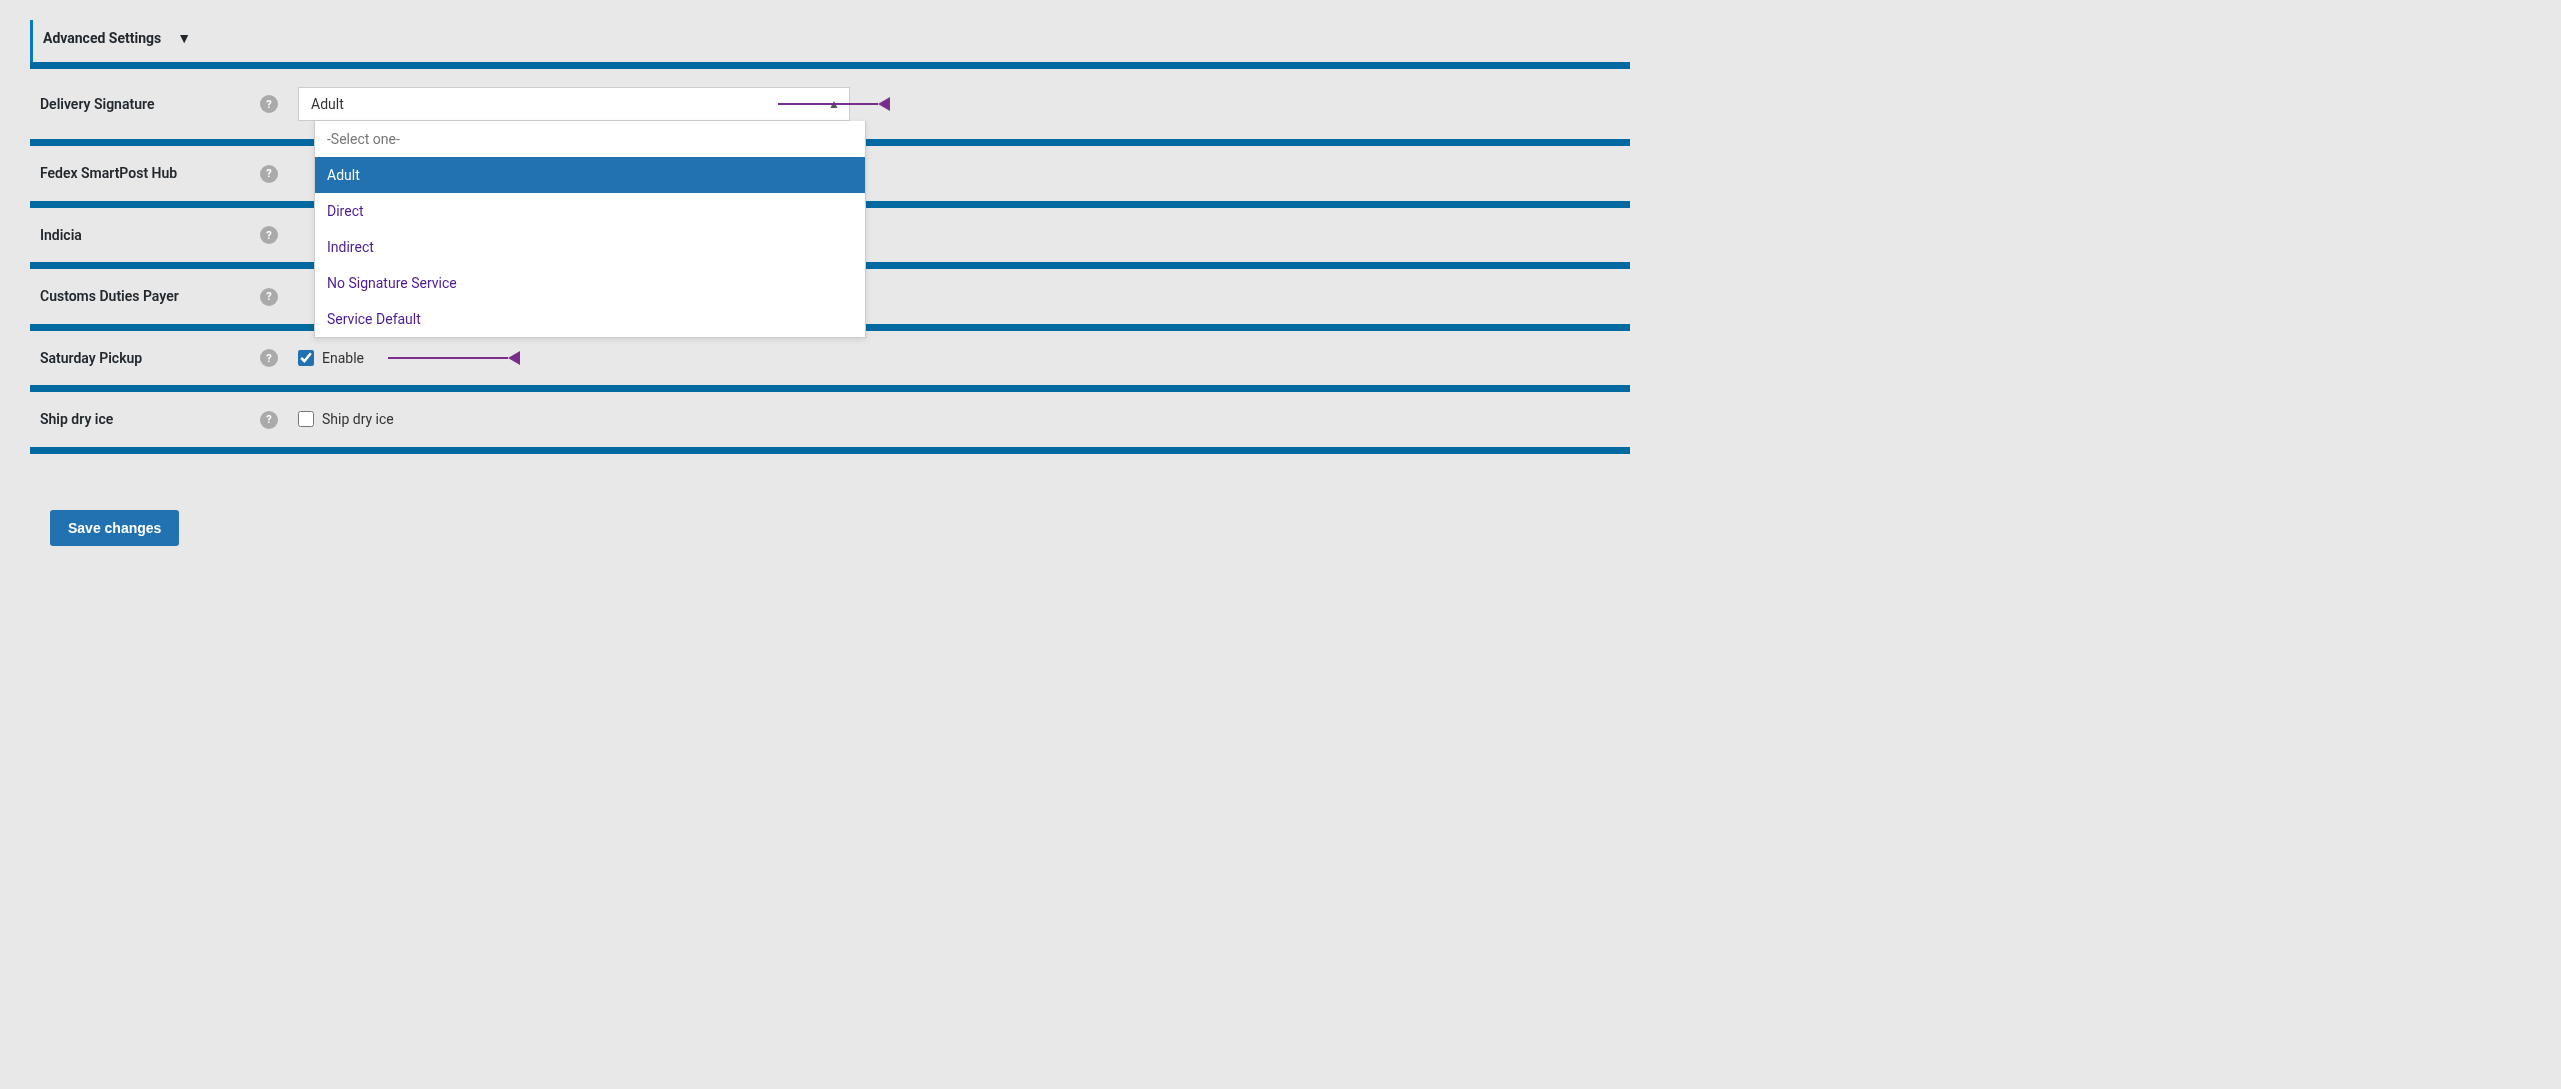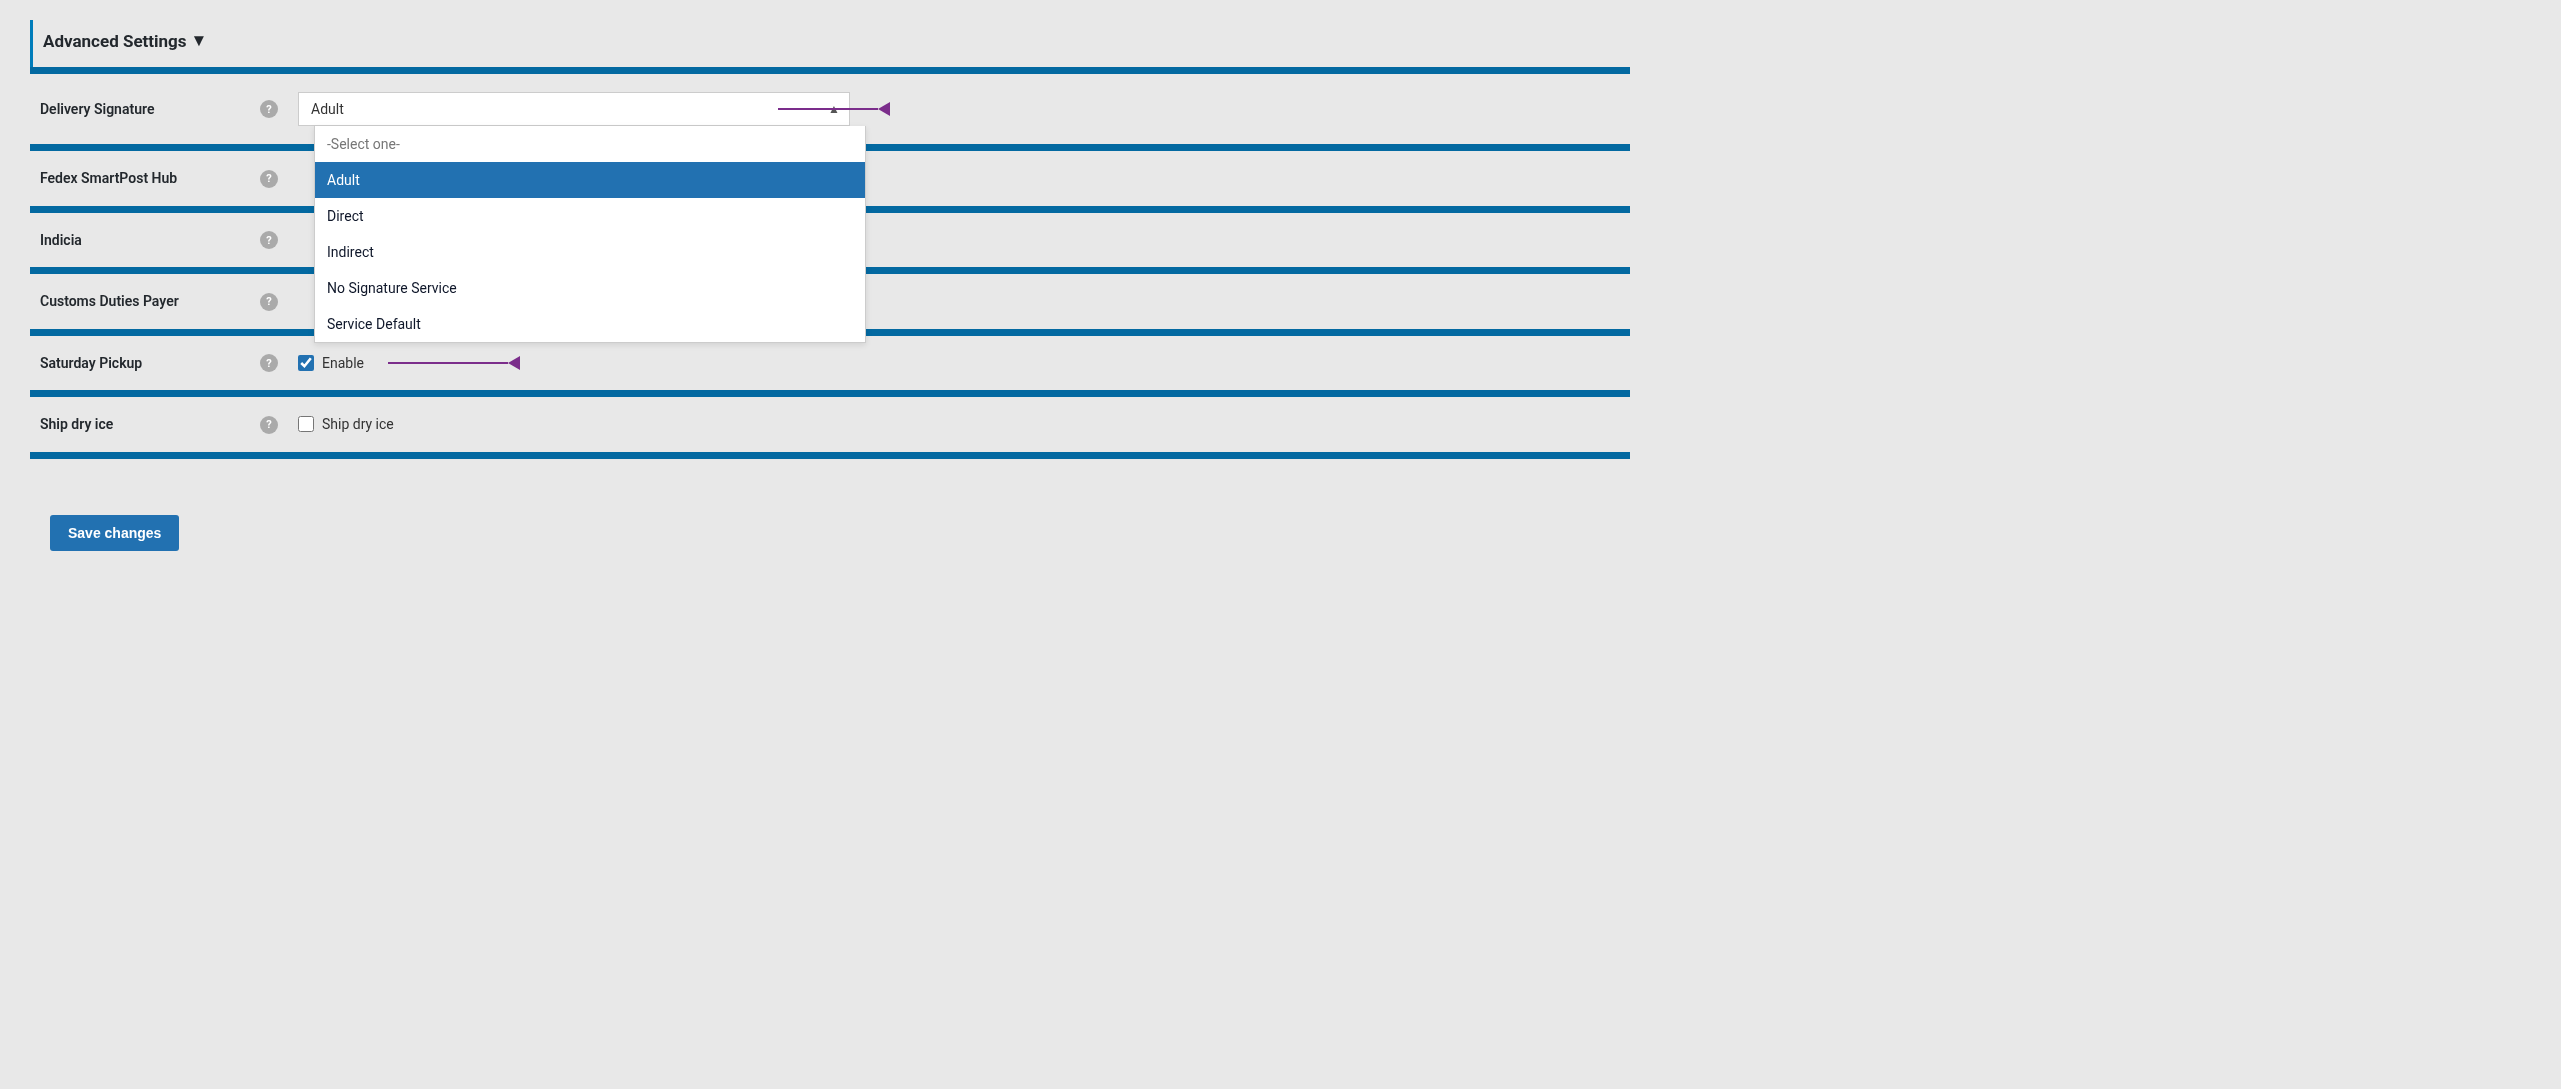--- a/index.html
+++ b/index.html
@@ -11,29 +11,29 @@
       min-height: 100vh;
       padding: 20px 30px;
     }
 
     .page-container {
       background: #e8e8e8;
       max-width: 1600px;
     }
 
     .section-title {
-      font-size: 17px;
+      font-size: 14px;
       font-weight: 700;
       color: #23282d;
       padding: 10px 0 16px 0;
       border-left: 3px solid #007cba;
       padding-left: 10px;
       display: flex;
       align-items: center;
-      gap: 4px;
+      gap: 16px;
     }
 
     .settings-table {
       width: 100%;
       border-collapse: collapse;
     }
 
     .settings-row {
       border-top: 7px solid #0369a1;
     }
@@ -111,21 +111,21 @@
       border: 1px solid #ccc;
       border-top: none;
       z-index: 100;
       box-shadow: 0 2px 6px rgba(0,0,0,0.1);
     }
 
     .dropdown-option {
       padding: 10px 12px;
       cursor: pointer;
       font-size: 14px;
-      color: #0f172a;
+      color: #4c1d95;
     }
 
     .dropdown-option.selected {
       background: #2271b1;
       color: white;
     }
 
     .dropdown-option.placeholder {
       color: #777;
       font-style: normal;

